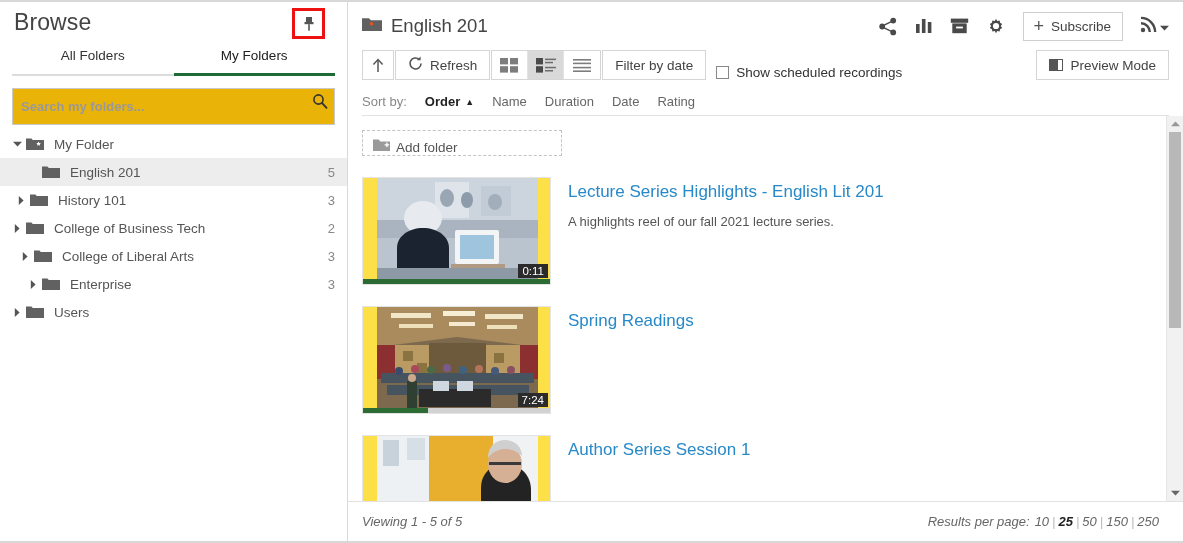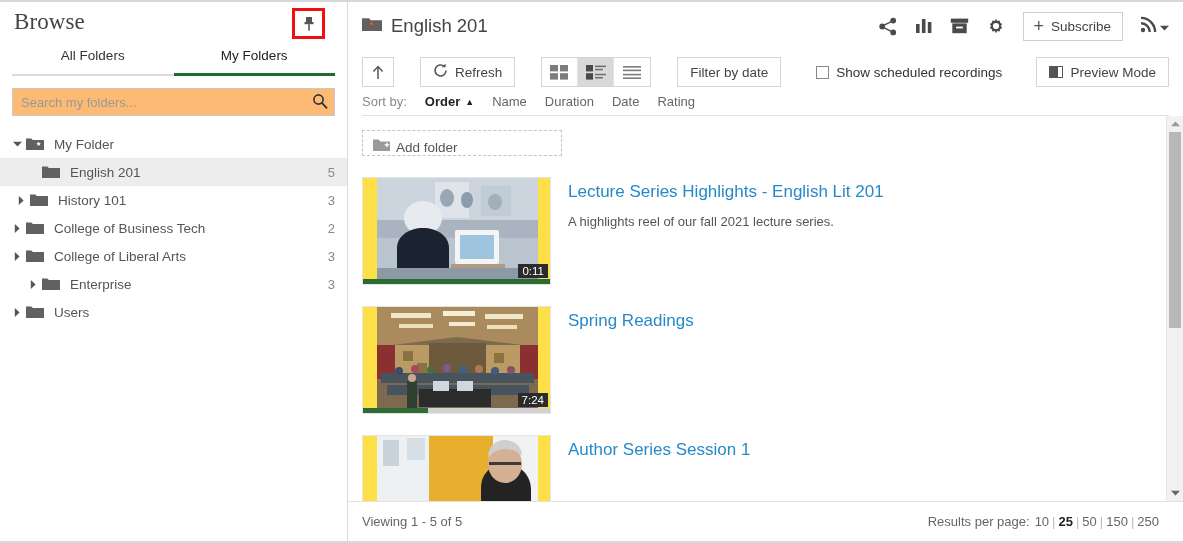--- a/index.html
+++ b/index.html
@@ -27,21 +27,20 @@
     border-right: 1px solid #d9d9d9;
     position: relative;
     flex: 0 0 348px;
   }
   .browse-header {
     height: 44px;
     display: flex;
     align-items: flex-start;
     justify-content: space-between;
     padding: 4px 10px 0 14px;
-    font-family: Liberation Serif, serif;
   }
   .browse-title {
     font-size: 23px;
     font-weight: 400;
     color: #444;
     letter-spacing: 0.1px;
     line-height: 32px;
   }
   .pin-highlight {
     border: 3px solid #ee1111;
@@ -72,28 +71,29 @@
     border-bottom: 3px solid #1e6b35;
     color: #222;
   }
 
   .search-wrap {
     margin: 12px 12px 0 12px;
     position: relative;
     height: 28px;
   }
   .search-input {
-    width: 100%; height: 28px;
+    width: 100%; height: 37px;
     border: 1px solid #c9c9c9;
     padding: 0 30px 0 8px;
     font-size: 13px;
     font-family: "Liberation Sans", sans-serif;
     color: #555;
     outline: none;
-    background: #fdba74;
+    background: #eab308;
+    font-weight: bold;
   }
   .search-input::placeholder { color: #999; }
   .search-icon {
     position: absolute; right: 7px; top: 5px;
     pointer-events: none;
   }
 
   
   .tree { margin-top: 14px; }
   .tree-row {
@@ -157,22 +157,21 @@
     color: #444;
     cursor: pointer;
     font-family: "Liberation Sans", sans-serif;
   }
   .subscribe-plus { font-size: 18px; line-height: 1; color: #555; font-weight: 300; }
   .rss-wrap { display: flex; align-items: center; gap: 3px; cursor: pointer; }
 
   
   .toolbar {
     display: flex;
-    align-items: center;
-    gap: 26px;
+    gap: 1px;
     padding: 0 14px;
     height: 44px;
     flex: 0 0 44px;
   }
   .tb-btn {
     border: 1px solid #d5d5d5;
     background: #fff;
     height: 30px;
     display: flex; align-items: center; justify-content: center;
     gap: 7px;
@@ -329,20 +328,21 @@
   
   .footer {
     flex: 0 0 40px;
     height: 40px;
     border-top: 1px solid #e2e2e2;
     display: flex;
     align-items: center;
     padding: 0 24px 0 14px;
     font-size: 13px;
     color: #666;
+    font-style: italic;
   }
   .footer-right {
     margin-left: auto;
     display: flex; align-items: center;
     gap: 3px;
   }
   .rpp-label { color: #666; margin-right: 2px; }
   .rpp-opt { color: #666; cursor: pointer; }
   .rpp-opt.active { color: #222; font-weight: bold; }
   .rpp-sep { color: #bbb; }
@@ -430,21 +430,21 @@
             </svg>
           </span>
           <span class="tree-icon">
             <svg width="18" height="14" viewBox="0 0 18 14">
               <path d="M0 1.4h5.4l1.4 1.7H18V13H0z" fill="#616161"></path>
             </svg>
           </span>
           <span class="tree-label">College of Business Tech</span>
           <span class="tree-count">2</span>
         </div>
-        <div class="tree-row" style="padding-left: 8px;">
+        <div class="tree-row" style="padding-left: 16px;">
           <span class="tree-arrow">
             <svg width="6" height="9" viewBox="0 0 6 9">
               <path d="M0.8 0L5.6 4.5 0.8 9z" fill="#555"></path>
             </svg>
           </span>
           <span class="tree-icon">
             <svg width="18" height="14" viewBox="0 0 18 14">
               <path d="M0 1.4h5.4l1.4 1.7H18V13H0z" fill="#616161"></path>
             </svg>
           </span>

